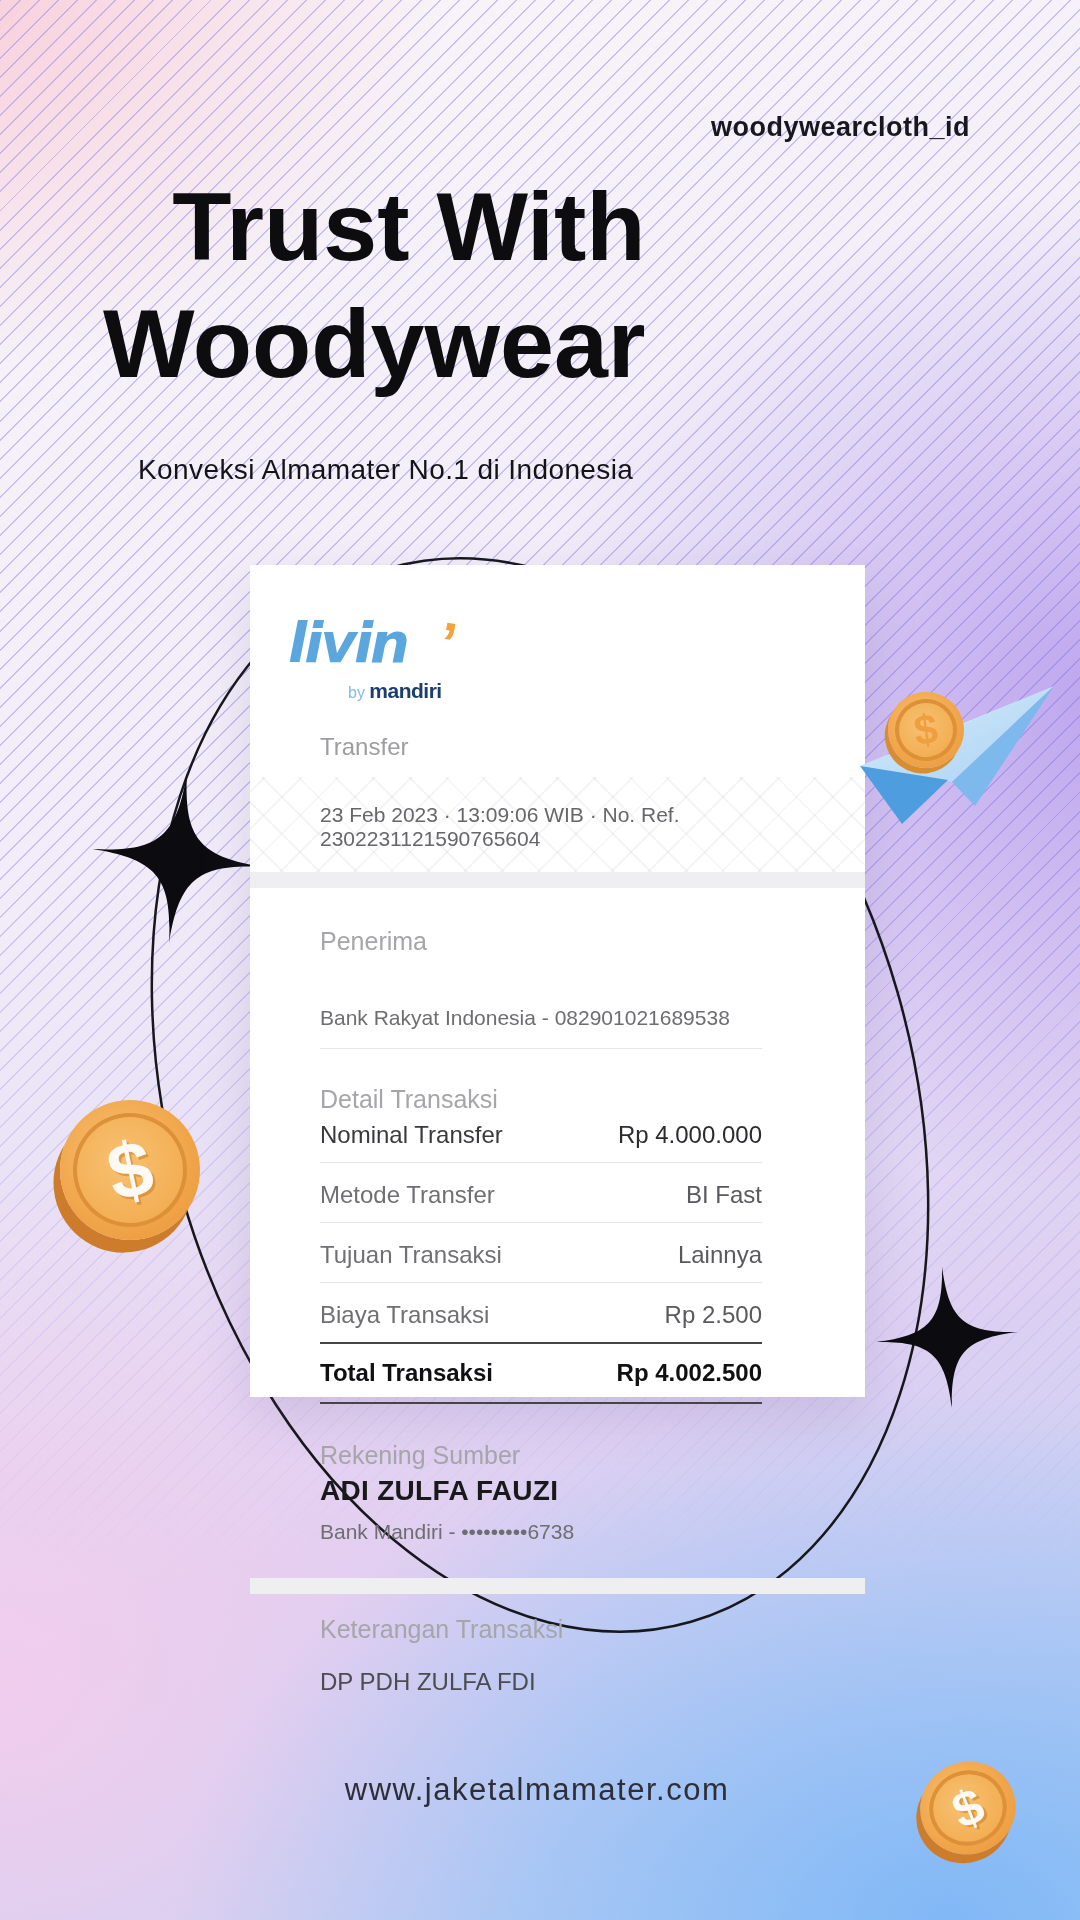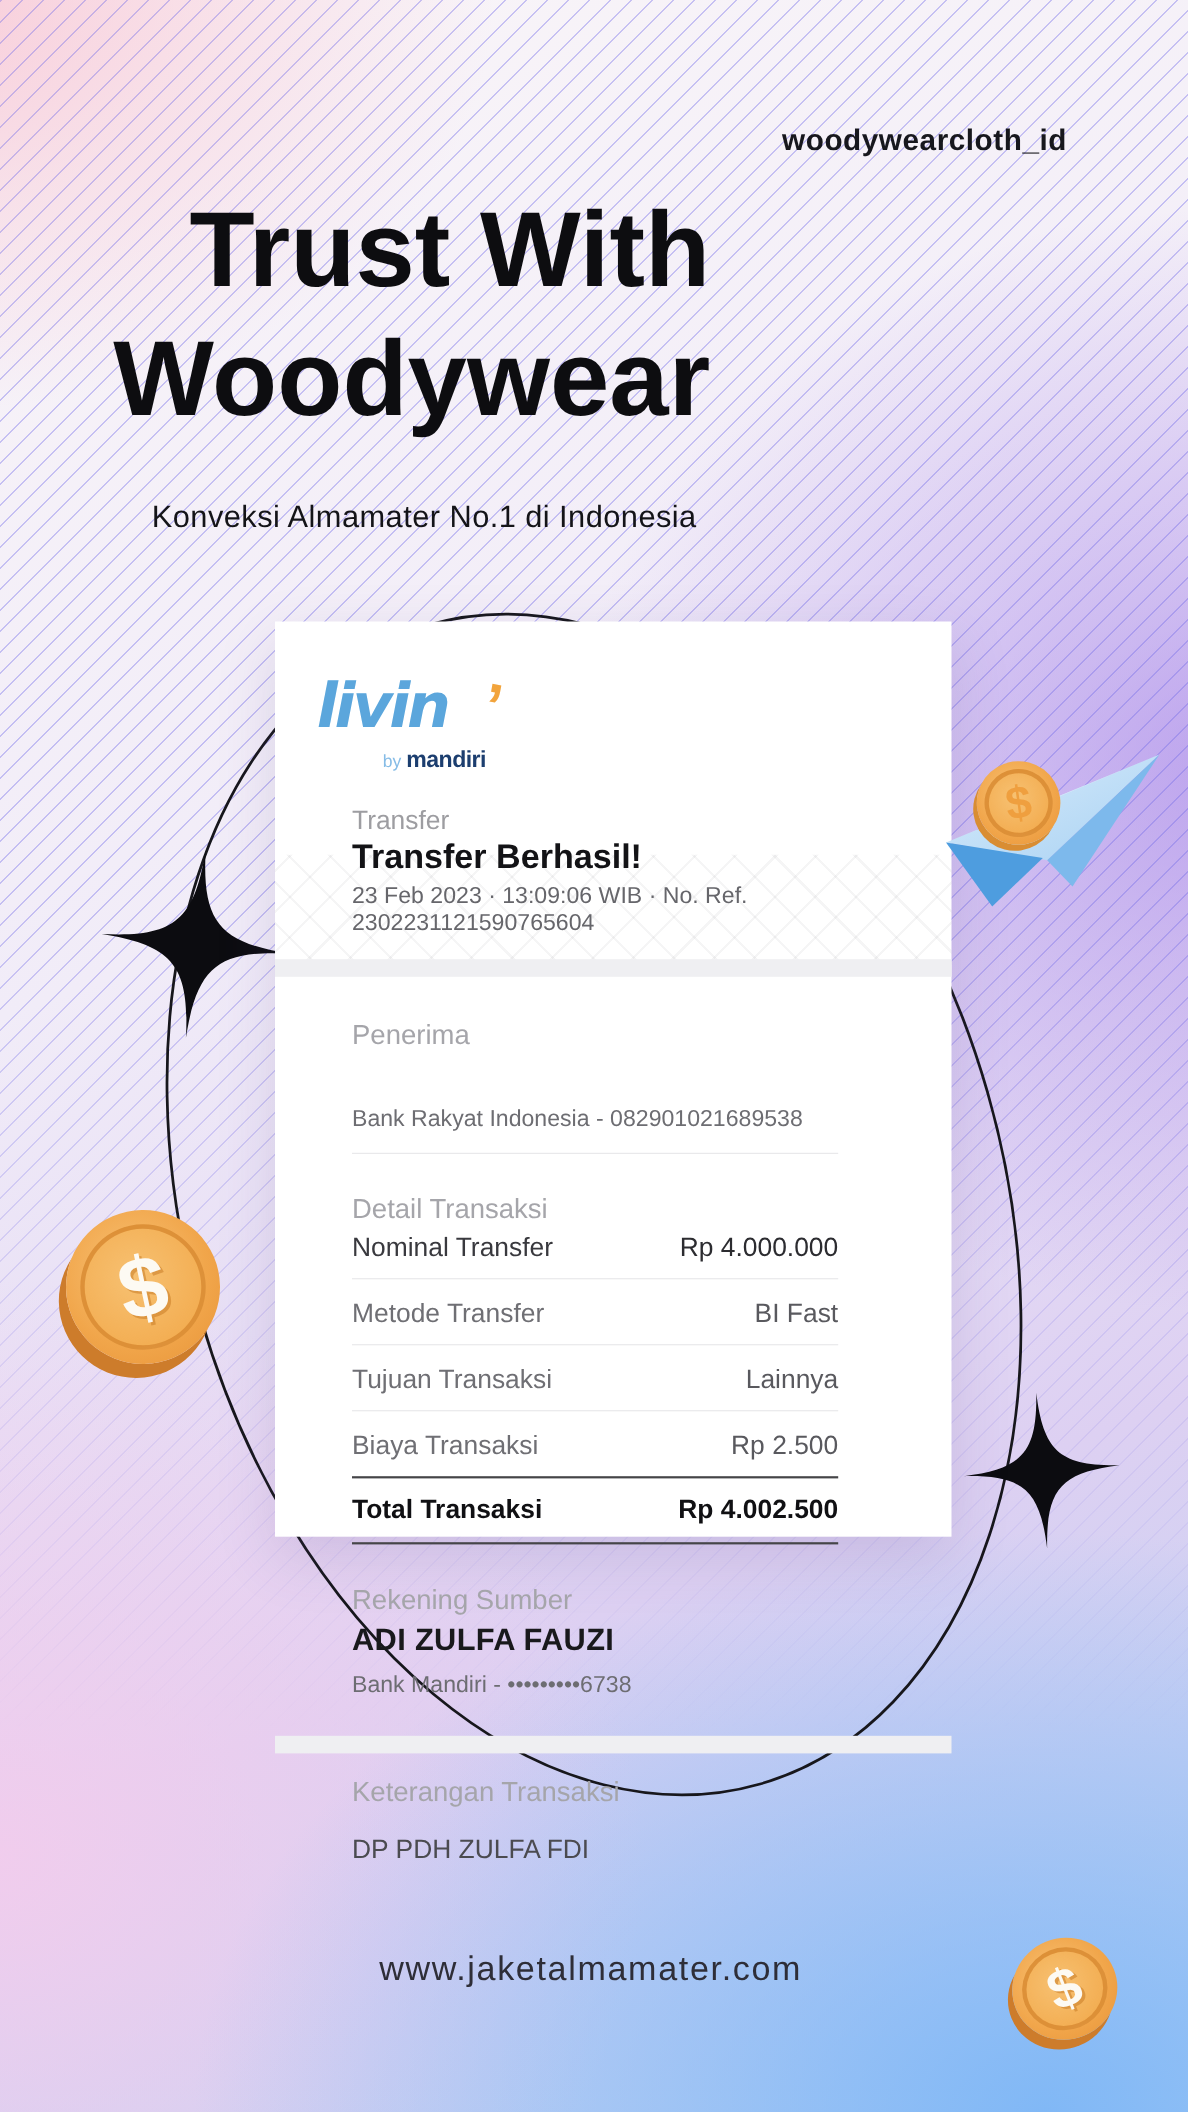--- a/index.html
+++ b/index.html
@@ -117,21 +117,20 @@
 
     <div class="abs logo">
       <span class="brand">livin</span><span class="abs mark">’</span>
       <div class="abs byline">
         <span>by</span>
         <span class="bankname">mandiri</span>
       </div>
     </div>
 
     <div class="abs h-label" style="top:168px">Transfer</div>
-    <div class="abs h-status" style="top:196px">Transfer Berhasil!</div>
     <div class="abs h-meta" style="top:238px">23 Feb 2023 · 13:09:06 WIB · No. Ref. 2302231121590765604</div>
 
     <div class="abs band" style="top:307px"></div>
 
     <div class="abs sec-label" style="top:362px">Penerima</div>
     <div class="abs sub-line" style="top:441px">Bank Rakyat Indonesia - 082901021689538</div>
     <div class="abs divider" style="top:483px"></div>
 
     <div class="abs sec-label" style="top:520px">Detail Transaksi</div>
 

